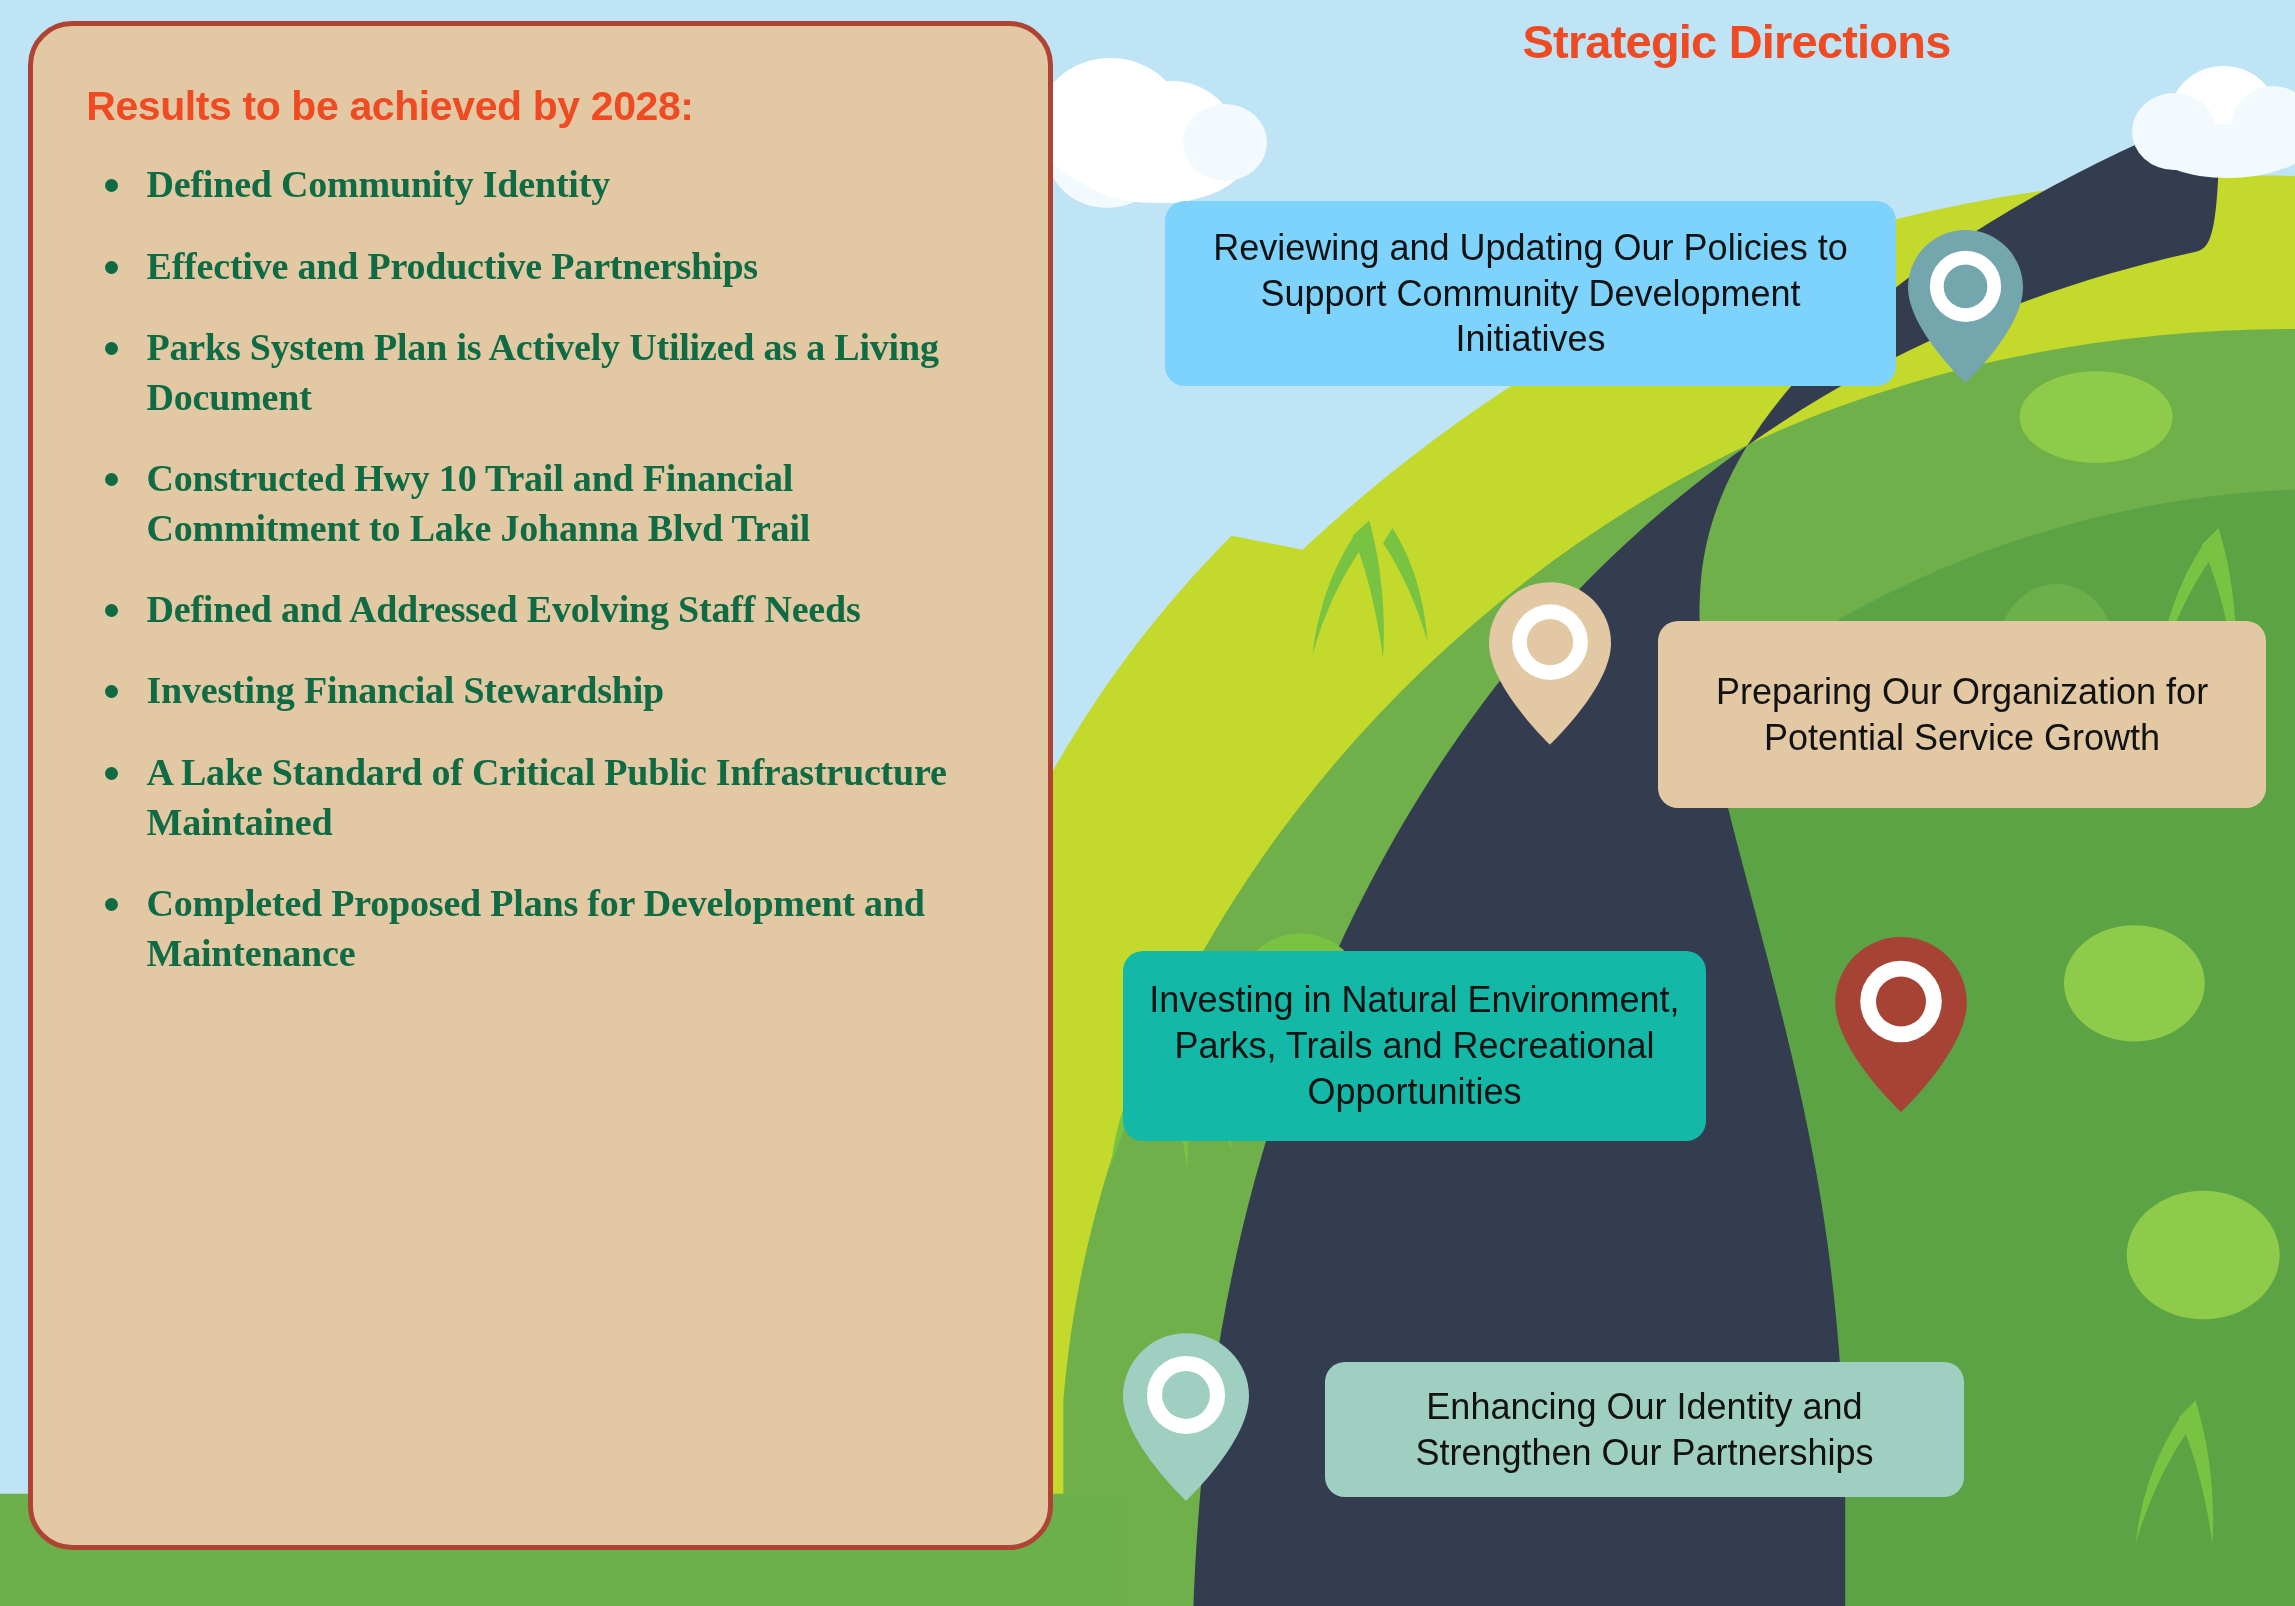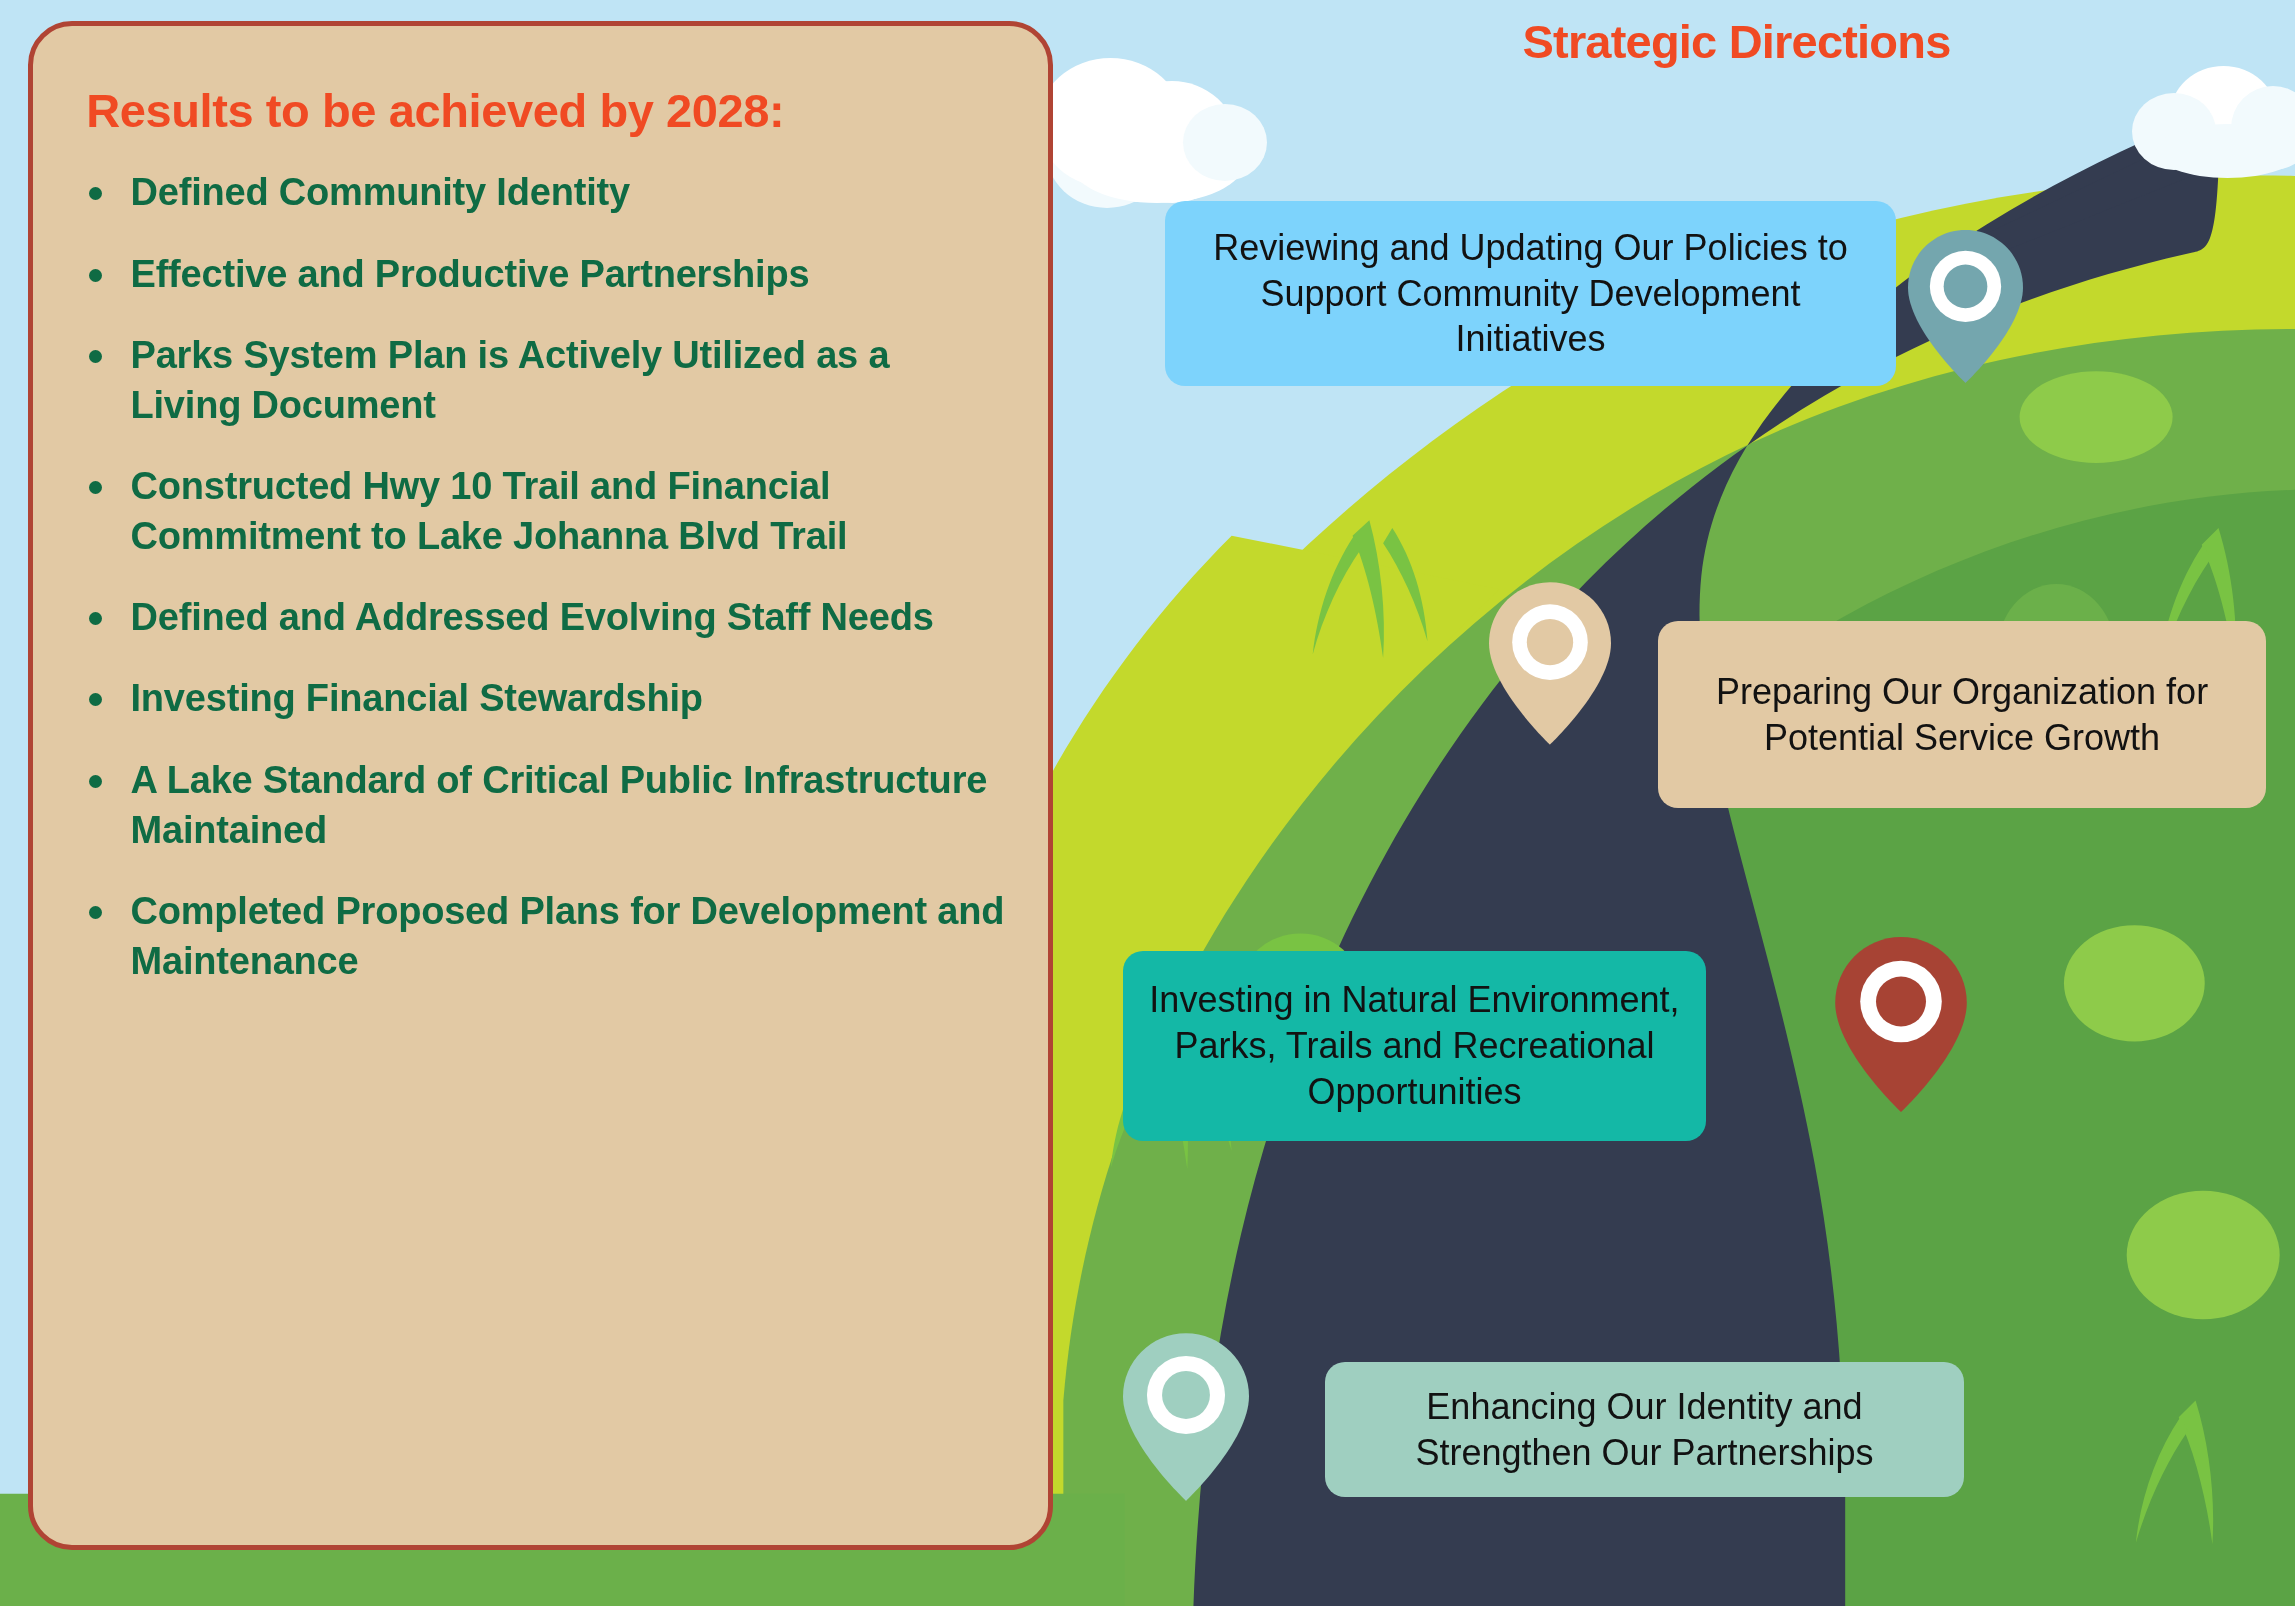--- a/index.html
+++ b/index.html
@@ -41,29 +41,30 @@
     width: 1025px;
     height: 1529px;
     background: #e2c9a4;
     border: 5.4px solid #b04434;
     border-radius: 44px;
     box-sizing: border-box;
     padding: 40px 43px 0 43px;
   }
   .panel-title {
     color: #f04a23;
-    font-size: 47px;
+    font-size: 41px;
     font-weight: bold;
     letter-spacing: -0.4px;
     margin: 17px 0 29px 10.7px;
   }
   .bullets {
     list-style: none;
-    margin: 0;
+    margin: 16px;
     padding: 0;
+    font-family: Liberation Serif, serif;
   }
   .bullets li {
     position: relative;
     color: #0f6b44;
     font-size: 38px;
     font-weight: bold;
     line-height: 1.32;
     margin: 0 0 31px 0;
     padding-left: 55px;
     letter-spacing: -0.2px;

